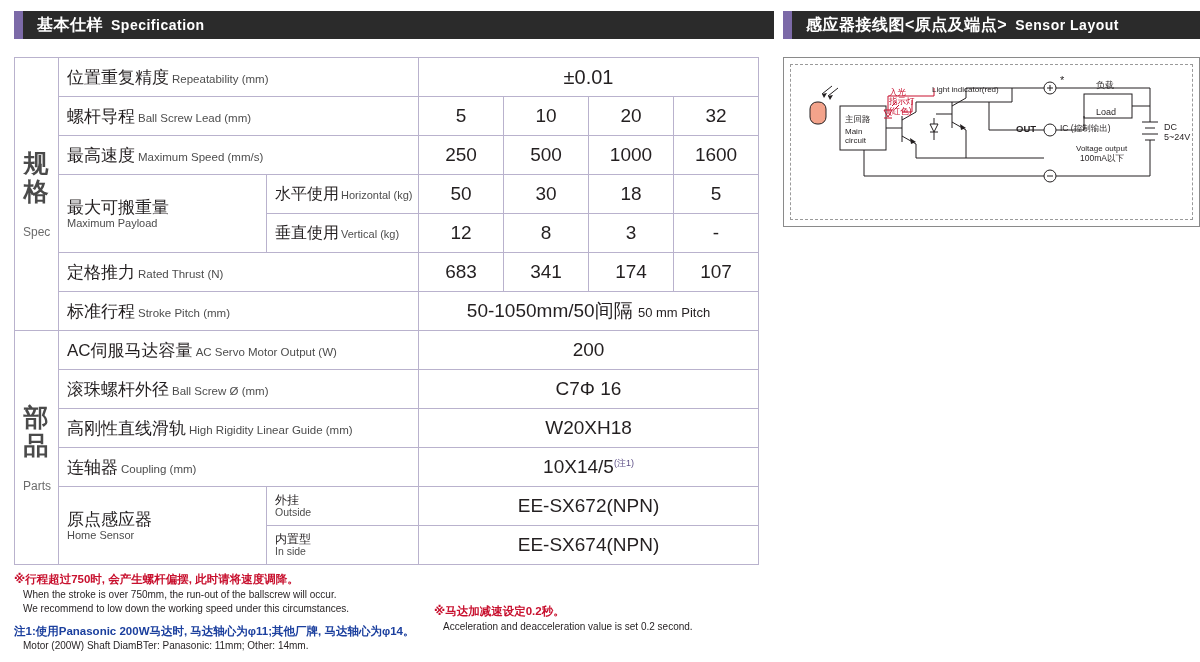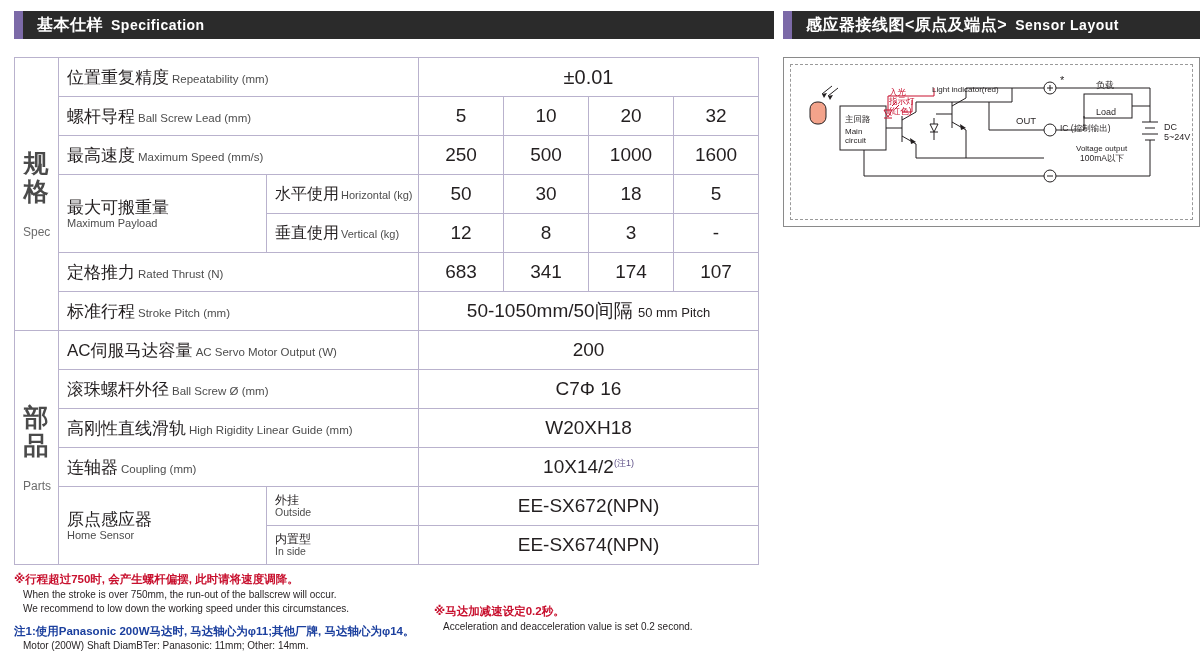--- a/index.html
+++ b/index.html
@@ -233,21 +233,21 @@
           <span class="cn">高刚性直线滑轨</span><span class="en">High Rigidity Linear Guide (mm)</span>
         </td>
         <td class="val" colspan="4">W20XH18</td>
       </tr>
 
       <tr>
         <td class="label" colspan="2">
           <span class="cn">连轴器</span><span class="en">Coupling (mm)</span>
         </td>
         <td class="val" colspan="4">
-          <span>10X14/2</span><sup>(注1)</sup>
+          <span>10X14/5</span><sup>(注1)</sup>
         </td>
       </tr>
 
       <tr>
         <td class="label stack" rowspan="2">
           <span class="cn">原点感应器</span>
           <span class="en">Home Sensor</span>
         </td>
         <td class="sublabel stack">
           <span class="cn">外挂</span>
@@ -368,21 +368,21 @@
       </g>
     </svg>
 
     <div class="dg-txt" style="left:148px; top:14px;margin-top:13px;">Light indicator(red)</div>
     <div class="dg-txt cn red" style="left:82px; top:30px; white-space:pre-line; line-height:1.1;">入光
 指示灯
 (红色)</div>
     <div class="dg-txt cn" style="left:61px; top:57px;">主回路</div>
     <div class="dg-txt" style="left:61px; top:70px; white-space:pre-line; line-height:1.1;">Main
 circuit</div>
-    <div class="dg-txt" style="left:232px; top:58px; font-weight:normal; font-size:9.5px;">OUT</div>
+    <div class="dg-txt" style="left:232px; top:66px; font-weight:bold; font-size:9.5px;">OUT</div>
     <div class="dg-txt cn" style="left:276px; top:66px;">IC (控制输出)</div>
     <div class="dg-txt cn" style="left:312px; top:22px; font-size:9px;">负载</div>
     <div class="dg-txt" style="left:312px; top:49px; font-size:9px;">Load</div>
     <div class="dg-txt" style="left:380px; top:64px; font-size:9px;">DC</div>
     <div class="dg-txt" style="left:380px; top:74px; font-size:9px;">5~24V</div>
     <div class="dg-txt" style="left:292px; top:86px;">Voltage output</div>
     <div class="dg-txt cn" style="left:296px; top:96px;">100mA以下</div>
     <div class="dg-txt" style="left:276px; top:16px; font-size:11px;">*</div>
   </div>
 

